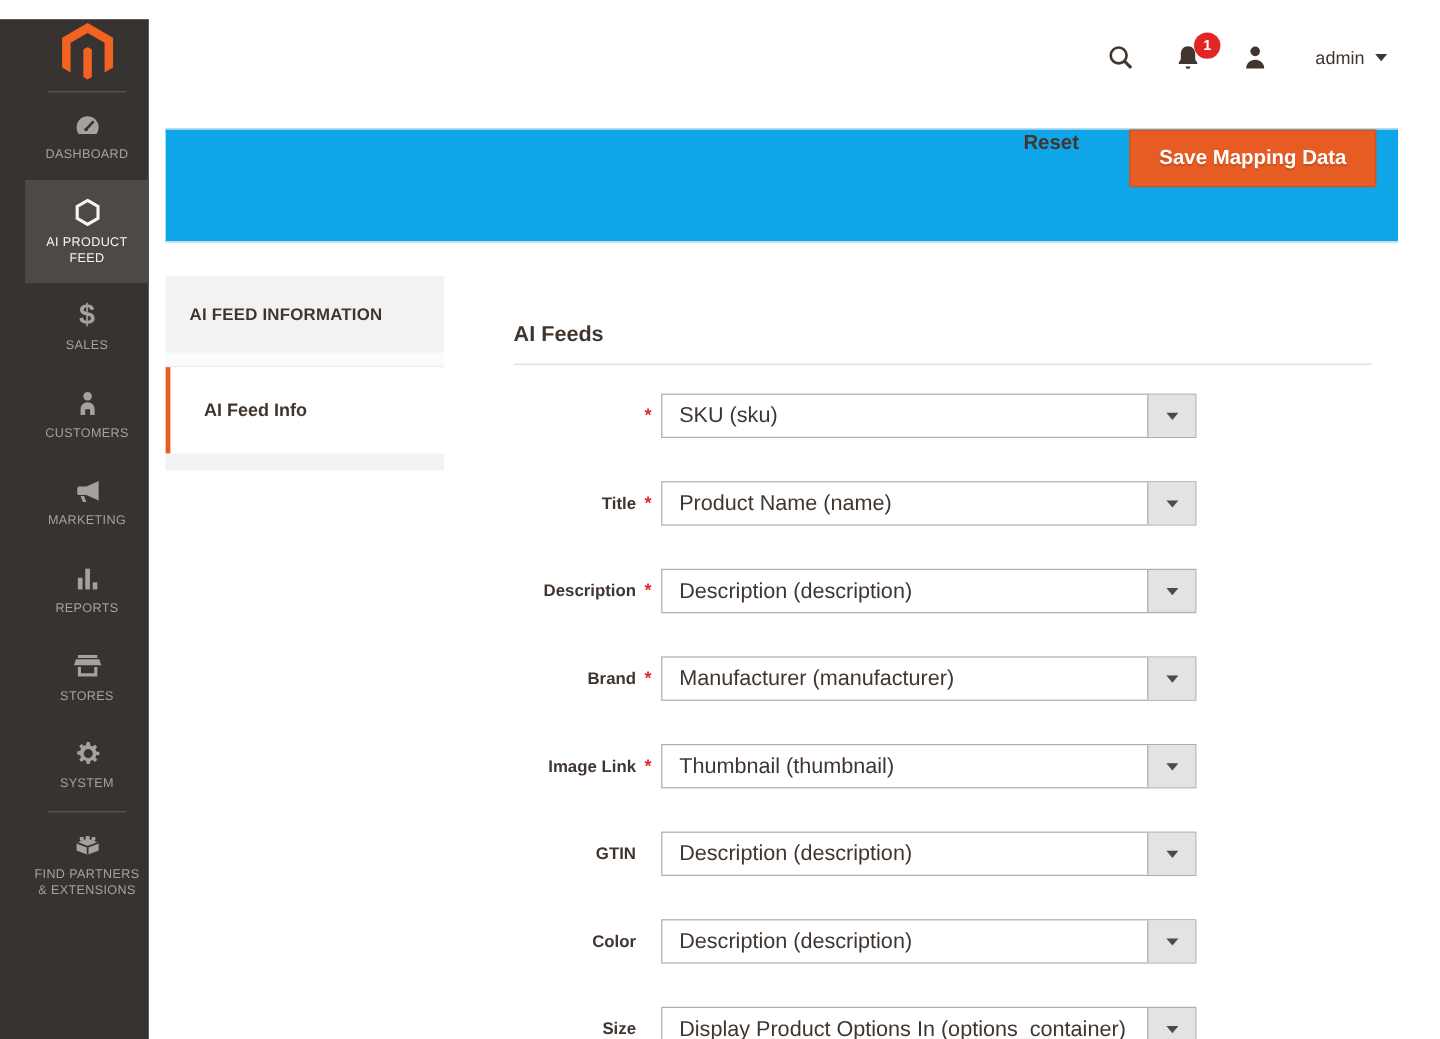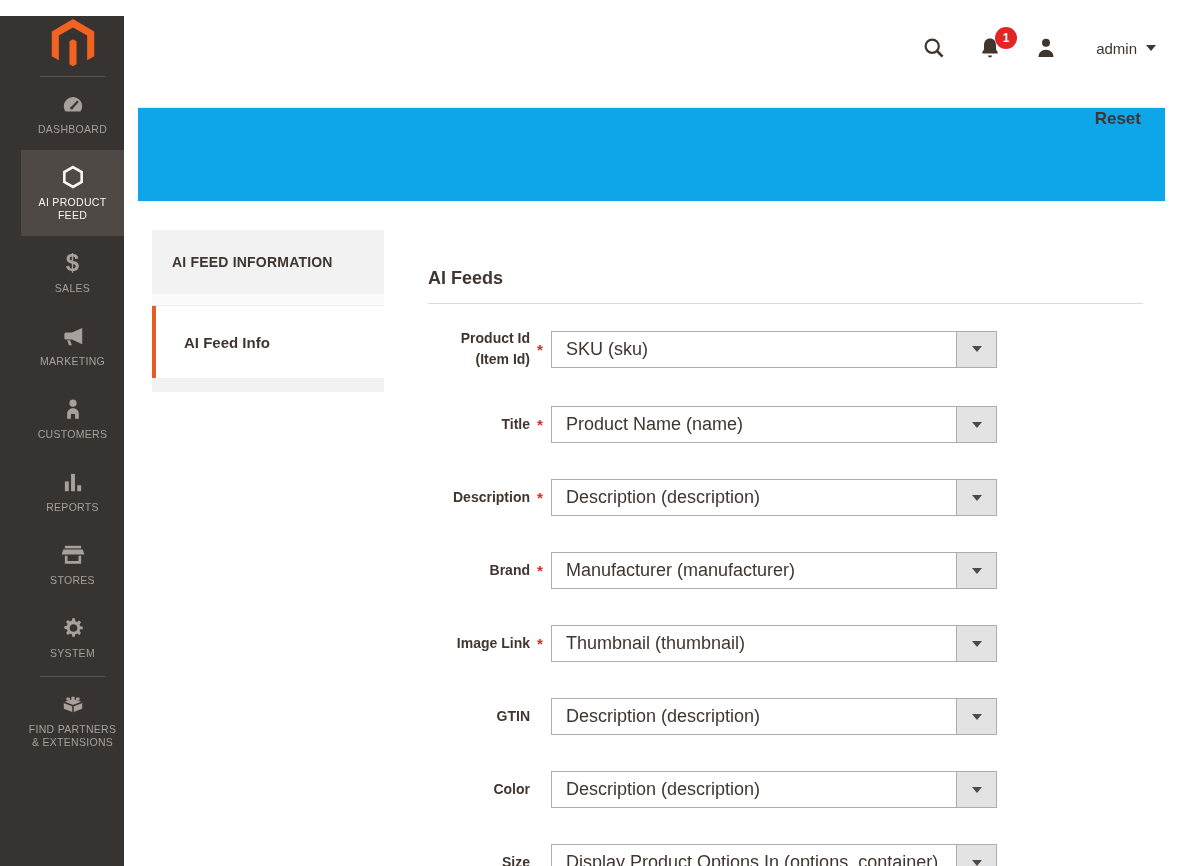--- a/index.html
+++ b/index.html
@@ -49,21 +49,21 @@
     display:flex;align-items:flex-start;justify-content:flex-end;gap:36px;padding-right:18px;
   }
   .reset-btn{background:none;border:none;font-family:inherit;font-size:17px;font-weight:600;color:#41362f;cursor:pointer;}
   .save-btn{
     background:var(--accent_orange,#e65c23);border:1px solid #d4501b;border-radius:1px;
     color:#fff;font-family:inherit;font-size:17px;font-weight:700;height:48px;padding:0 24px;cursor:pointer;
     text-shadow:0 1px 1px rgba(0,0,0,.15);
   }
 
   
-  .tab-panel{position:absolute;left:152px;top:230px;width:232px;}
+  .tab-panel{position:absolute;left:138px;top:230px;width:232px;}
   .tab-header{
     height:64px;background:#f2f2f2;display:flex;align-items:center;padding:0 20px;
     font-size:14px;font-weight:700;color:#41362f;letter-spacing:.2px;
   }
   .tab-gap{height:11px;background:#fbfbfb;border-bottom:1px solid #ececec;}
   .tab-item{
     height:72px;background:#fff;display:flex;align-items:center;padding-left:28px;
     font-size:15px;font-weight:600;color:#41362f;cursor:pointer;border-left:4px solid transparent;box-sizing:border-box;
   }
   .tab-item.active{border-left-color:var(--accent_orange,#e65c23);}
@@ -128,35 +128,35 @@
 
   <div class="side-item">
     <span class="glyph-icon">$</span>
     <span class="side-label">SALES</span>
   </div>
 
 
   <div class="side-item">
     <span class="icon">
       <svg viewBox="0 0 24 24" fill="currentColor">
+          <circle cx="12" cy="6.6" r="3.3"></circle>
+          <path d="M12 11.2c-3.2 0-5.4 2.3-5.4 5.6V21h3.5v-4.4h3.8V21h3.5v-4.2c0-3.3-2.2-5.6-5.4-5.6z"></path>
+        </svg>
+    </span>
+    <span class="side-label">CUSTOMERS</span>
+  </div>
+
+  <div class="side-item">
+    <span class="icon">
+      <svg viewBox="0 0 24 24" fill="currentColor">
           <path d="M20.5 4.5v15l-9.5-4.2H5.5A1.5 1.5 0 0 1 4 13.8v-3.6a1.5 1.5 0 0 1 1.5-1.5H11z"></path>
           <path d="M6.6 16l1.7 4.6h2.7L9.3 16z"></path>
         </svg>
     </span>
     <span class="side-label">MARKETING</span>
-  </div>
-
-  <div class="side-item">
-    <span class="icon">
-      <svg viewBox="0 0 24 24" fill="currentColor">
-          <circle cx="12" cy="6.6" r="3.3"></circle>
-          <path d="M12 11.2c-3.2 0-5.4 2.3-5.4 5.6V21h3.5v-4.4h3.8V21h3.5v-4.2c0-3.3-2.2-5.6-5.4-5.6z"></path>
-        </svg>
-    </span>
-    <span class="side-label">CUSTOMERS</span>
   </div>
 
 
   <div class="side-item">
     <span class="icon">
       <svg viewBox="0 0 24 24" fill="currentColor">
           <rect x="4.5" y="11.5" width="3.6" height="9"></rect>
           <rect x="10.2" y="4.5" width="3.6" height="16"></rect>
           <rect x="15.9" y="15" width="3.6" height="5.5"></rect>
         </svg>
@@ -225,37 +225,37 @@
           </svg>
       </span>
       <span class="admin-name">admin</span>
       <span class="caret"></span>
     </span>
   </div>
 </div>
 
 <div class="action-bar">
   <button class="reset-btn">Reset</button>
+  <button class="save-btn">Save Mapping Data</button>
 </div>
 
 <div class="tab-panel">
   <div class="tab-header">AI FEED INFORMATION</div>
   <div class="tab-gap"></div>
   <div class="tab-item active">AI Feed Info</div>
   <div class="tab-footer"></div>
 </div>
 
 <div class="content">
   <div class="section-title">AI Feeds</div>
 
   <div class="form">
 
     <div class="form-row required">
       <span class="field-label">
-          <span>Product Id (Item Id)</span>
           <span class="asterisk">*</span>
         </span>
       <div class="select">
         <span class="select-value">SKU (sku)</span>
         <span class="select-btn">
             <span class="caret-down"></span>
           </span>
       </div>
     </div>
 

